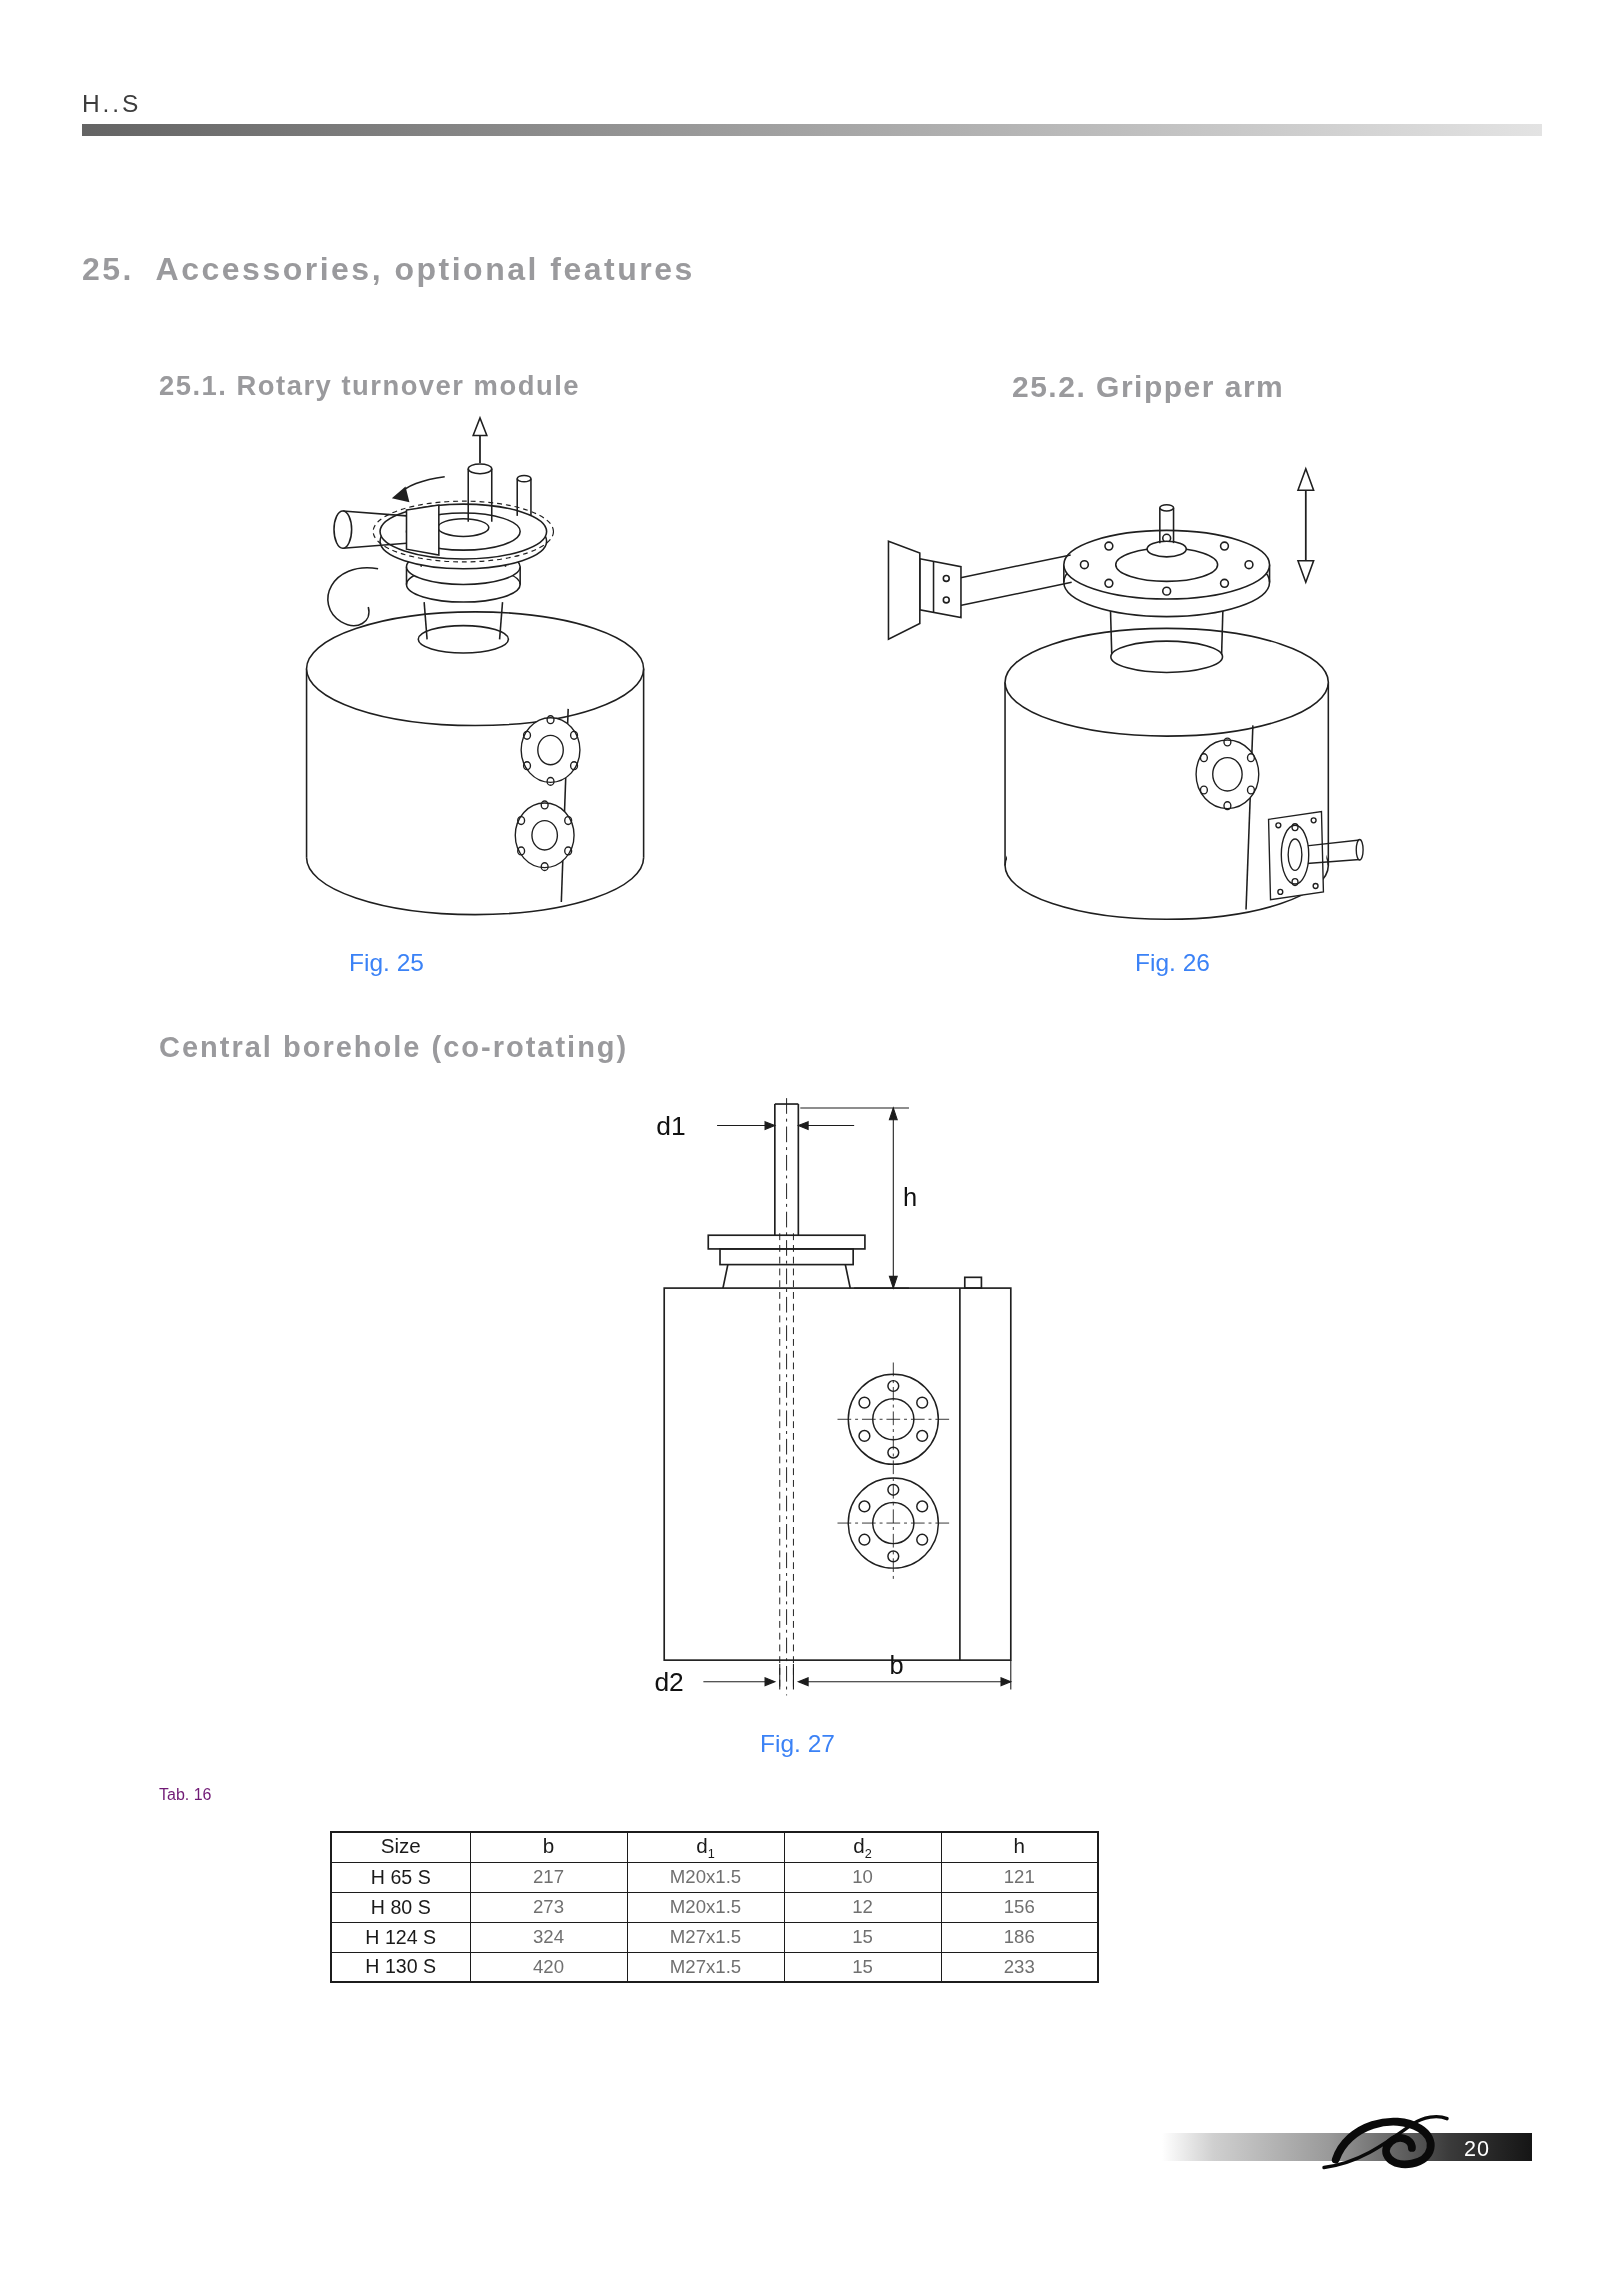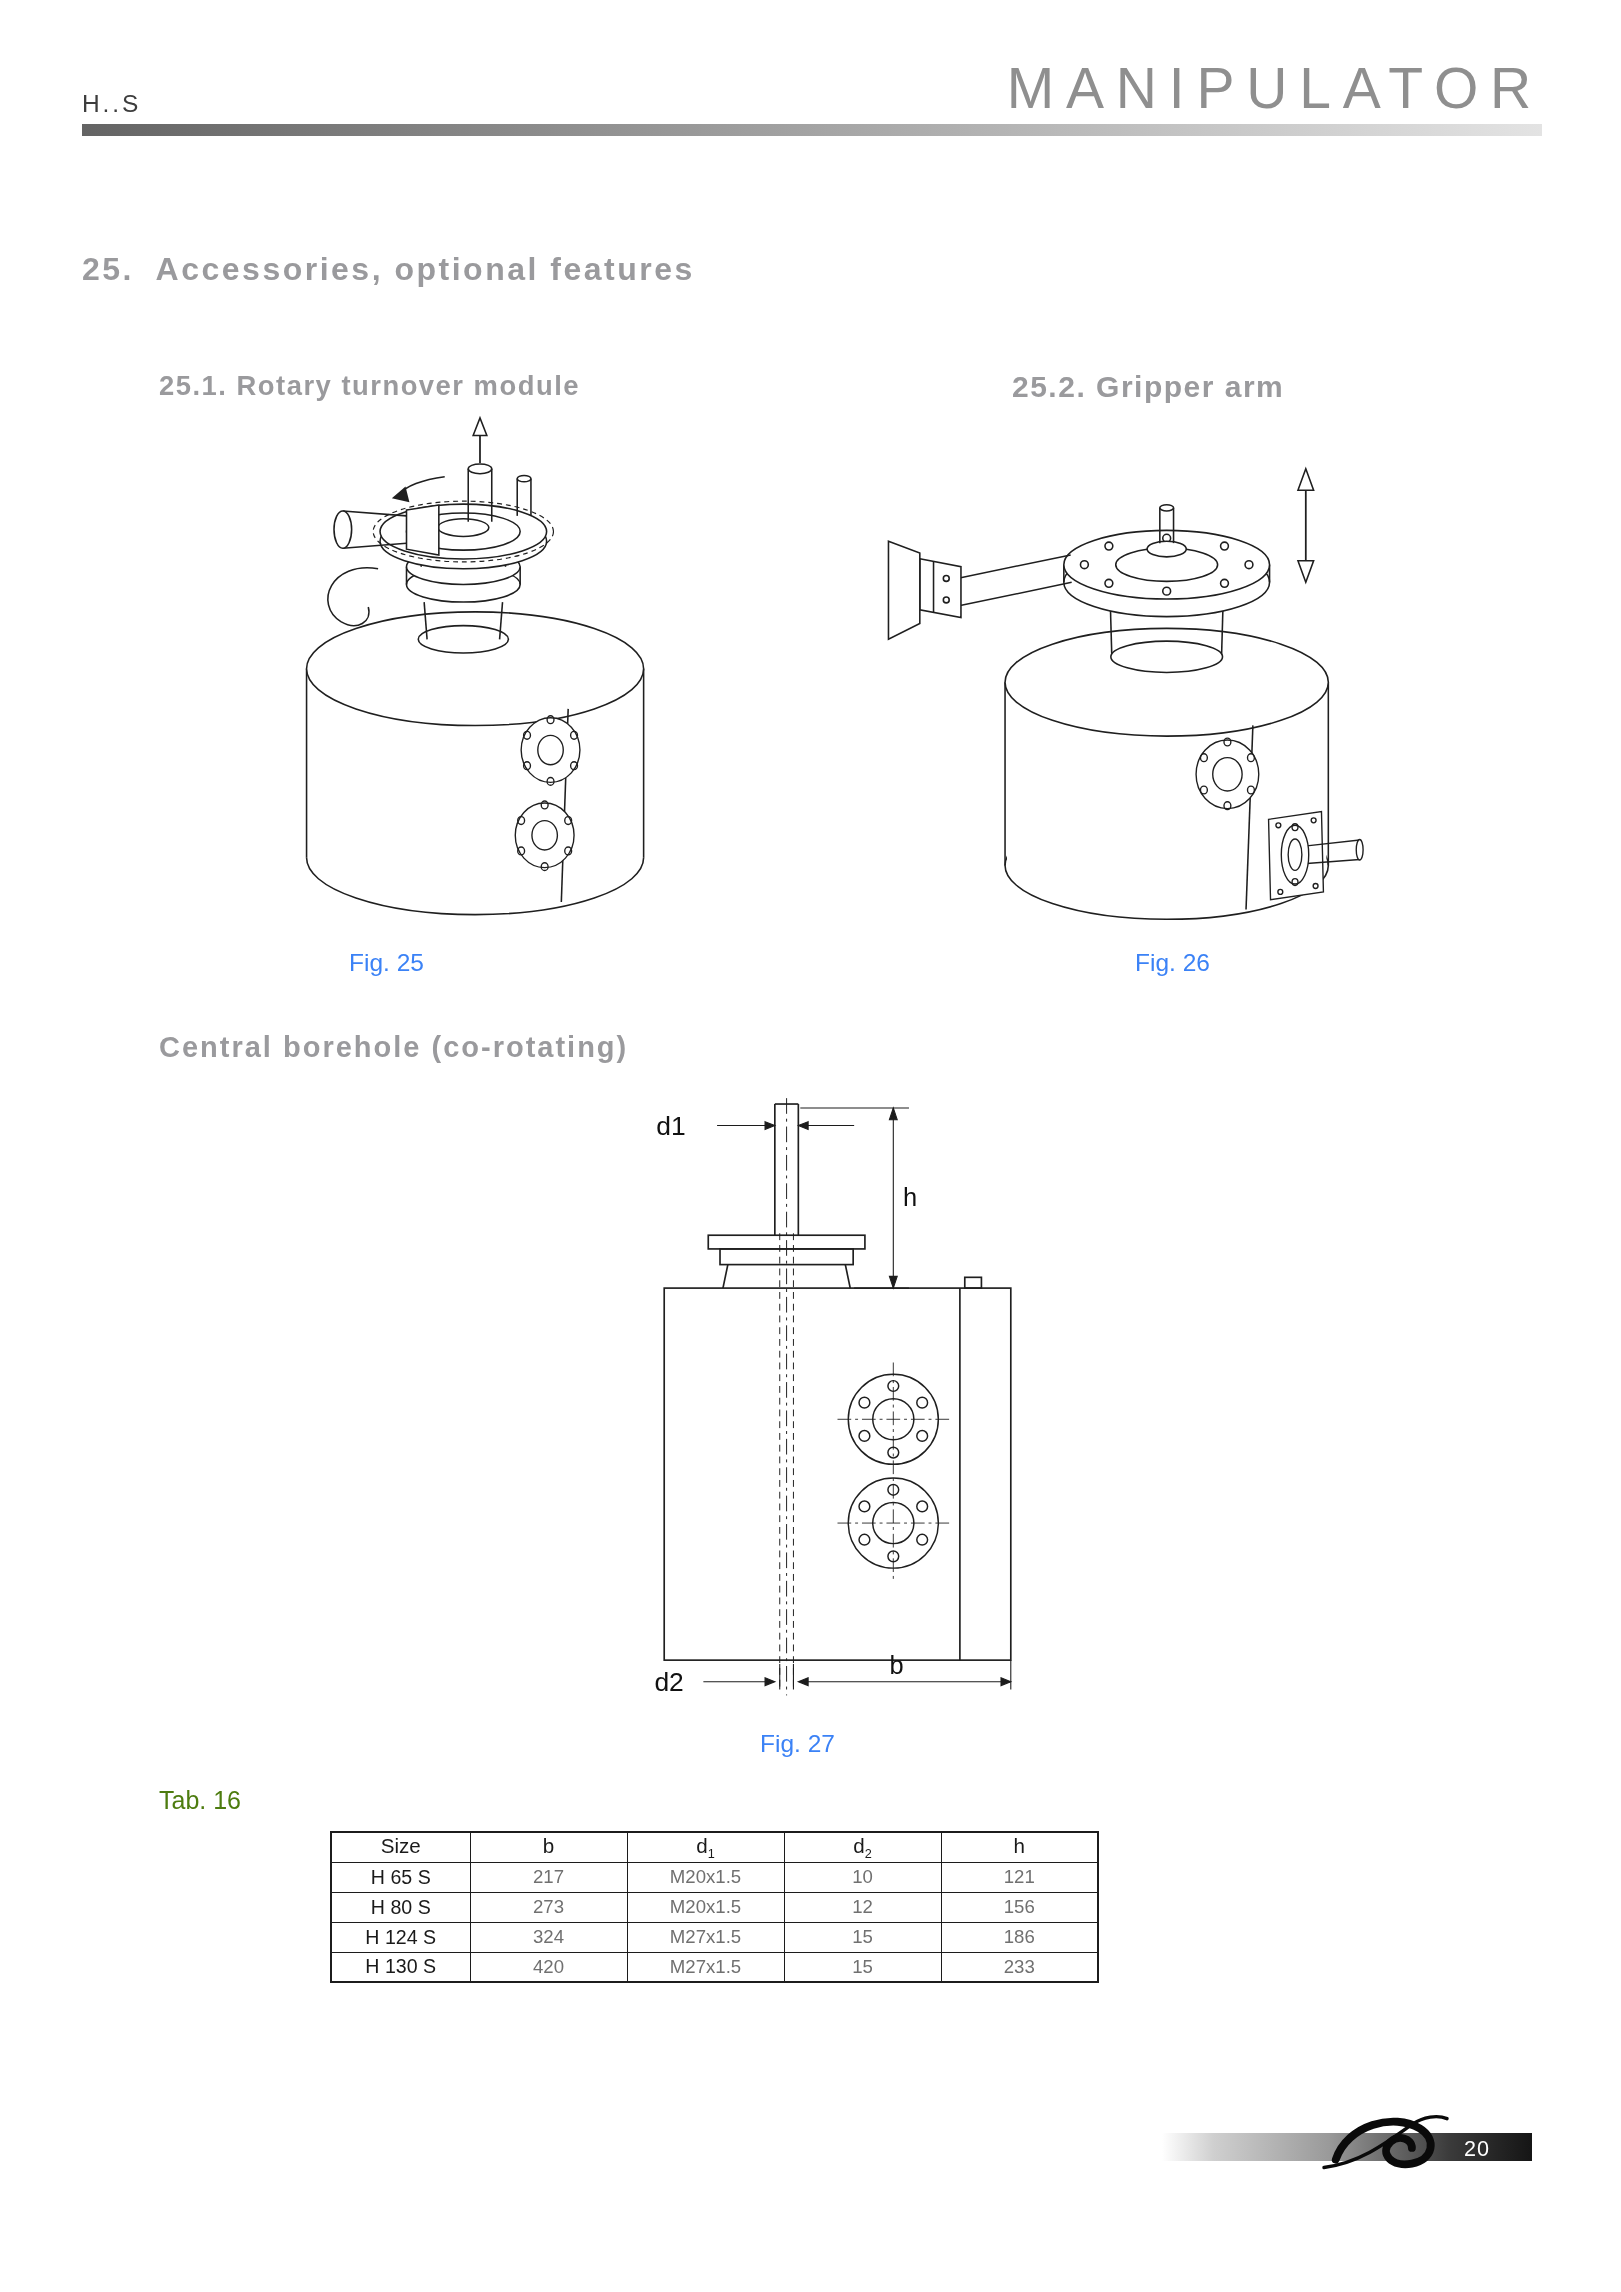--- a/index.html
+++ b/index.html
@@ -19,21 +19,21 @@
                  background:linear-gradient(to right,#646464,#e3e3e3); }
 
   
   .gray-title { color:#9a9a9d; font-weight:bold; white-space:pre-wrap; }
   .section-title { left:82px; top:251px; font-size:32px; letter-spacing:2.5px; }
   .sub-title-left { left:159px; top:370px; font-size:27.4px; letter-spacing:1.5px; }
   .sub-title-right { left:1012px; top:370px; font-size:30px; letter-spacing:1.5px; }
   .central-title { left:159px; top:1031px; font-size:29px; letter-spacing:2px; }
 
   .fig-caption { font-size:24.5px; color:#3b82f6; }
-  .tab-label { left:159px; top:1786px; font-size:25px; color:#4d7c0f; }
+  .tab-label { left:159px; top:1786px; font-size:16px; color:#701a75; }
 
   .fig-svg { position:absolute; }
   svg text { font-family:"Liberation Sans", sans-serif; fill:#111; }
 
   
   .dim-table-wrap { left:323px; top:1831px; width:766px;padding-left:7px; }
   table.dims { border-collapse:collapse; width:100%; border:2.9px solid #1c1c1c; table-layout:fixed; }
   table.dims th, table.dims td {
     border:1.4px solid #1c1c1c; text-align:center; vertical-align:middle;
     height:30px; font-size:19.6px; color:#1a1a1a; font-weight:normal;
@@ -46,21 +46,20 @@
   .footer-bar { left:1162px; top:2133px; width:370px; height:28px;
     background:linear-gradient(to right, rgba(255,255,255,0) 0%, #cfcfcf 14%, #9a9a9a 45%, #3a3a3a 78%, #151515 100%); }
   .page-number { left:1464px; top:2136px; font-size:21.6px; color:#ffffff; letter-spacing:1px; }
 </style>
 </head>
 <body>
 
 <div class="page">
 
   <div class="abs model-code">H..S</div>
-  <div class="abs brand-title">MANIPULATOR</div>
   <div class="abs header-rule"></div>
 
   <div class="abs gray-title section-title">25.  Accessories, optional features</div>
   <div class="abs gray-title sub-title-left">25.1. Rotary turnover module</div>
   <div class="abs gray-title sub-title-right">25.2. Gripper arm</div>
 
   <svg class="fig-svg" style="left:186px;top:412px;width:490px;height:534px" viewBox="0 0 500 545">
     <g stroke="#1f1f1f" stroke-width="1.6" fill="none">
       <ellipse cx="295" cy="455" rx="172" ry="58" fill="#fff"></ellipse>
       <rect x="121" y="200" width="348" height="255" fill="#fff" stroke="none"></rect>

